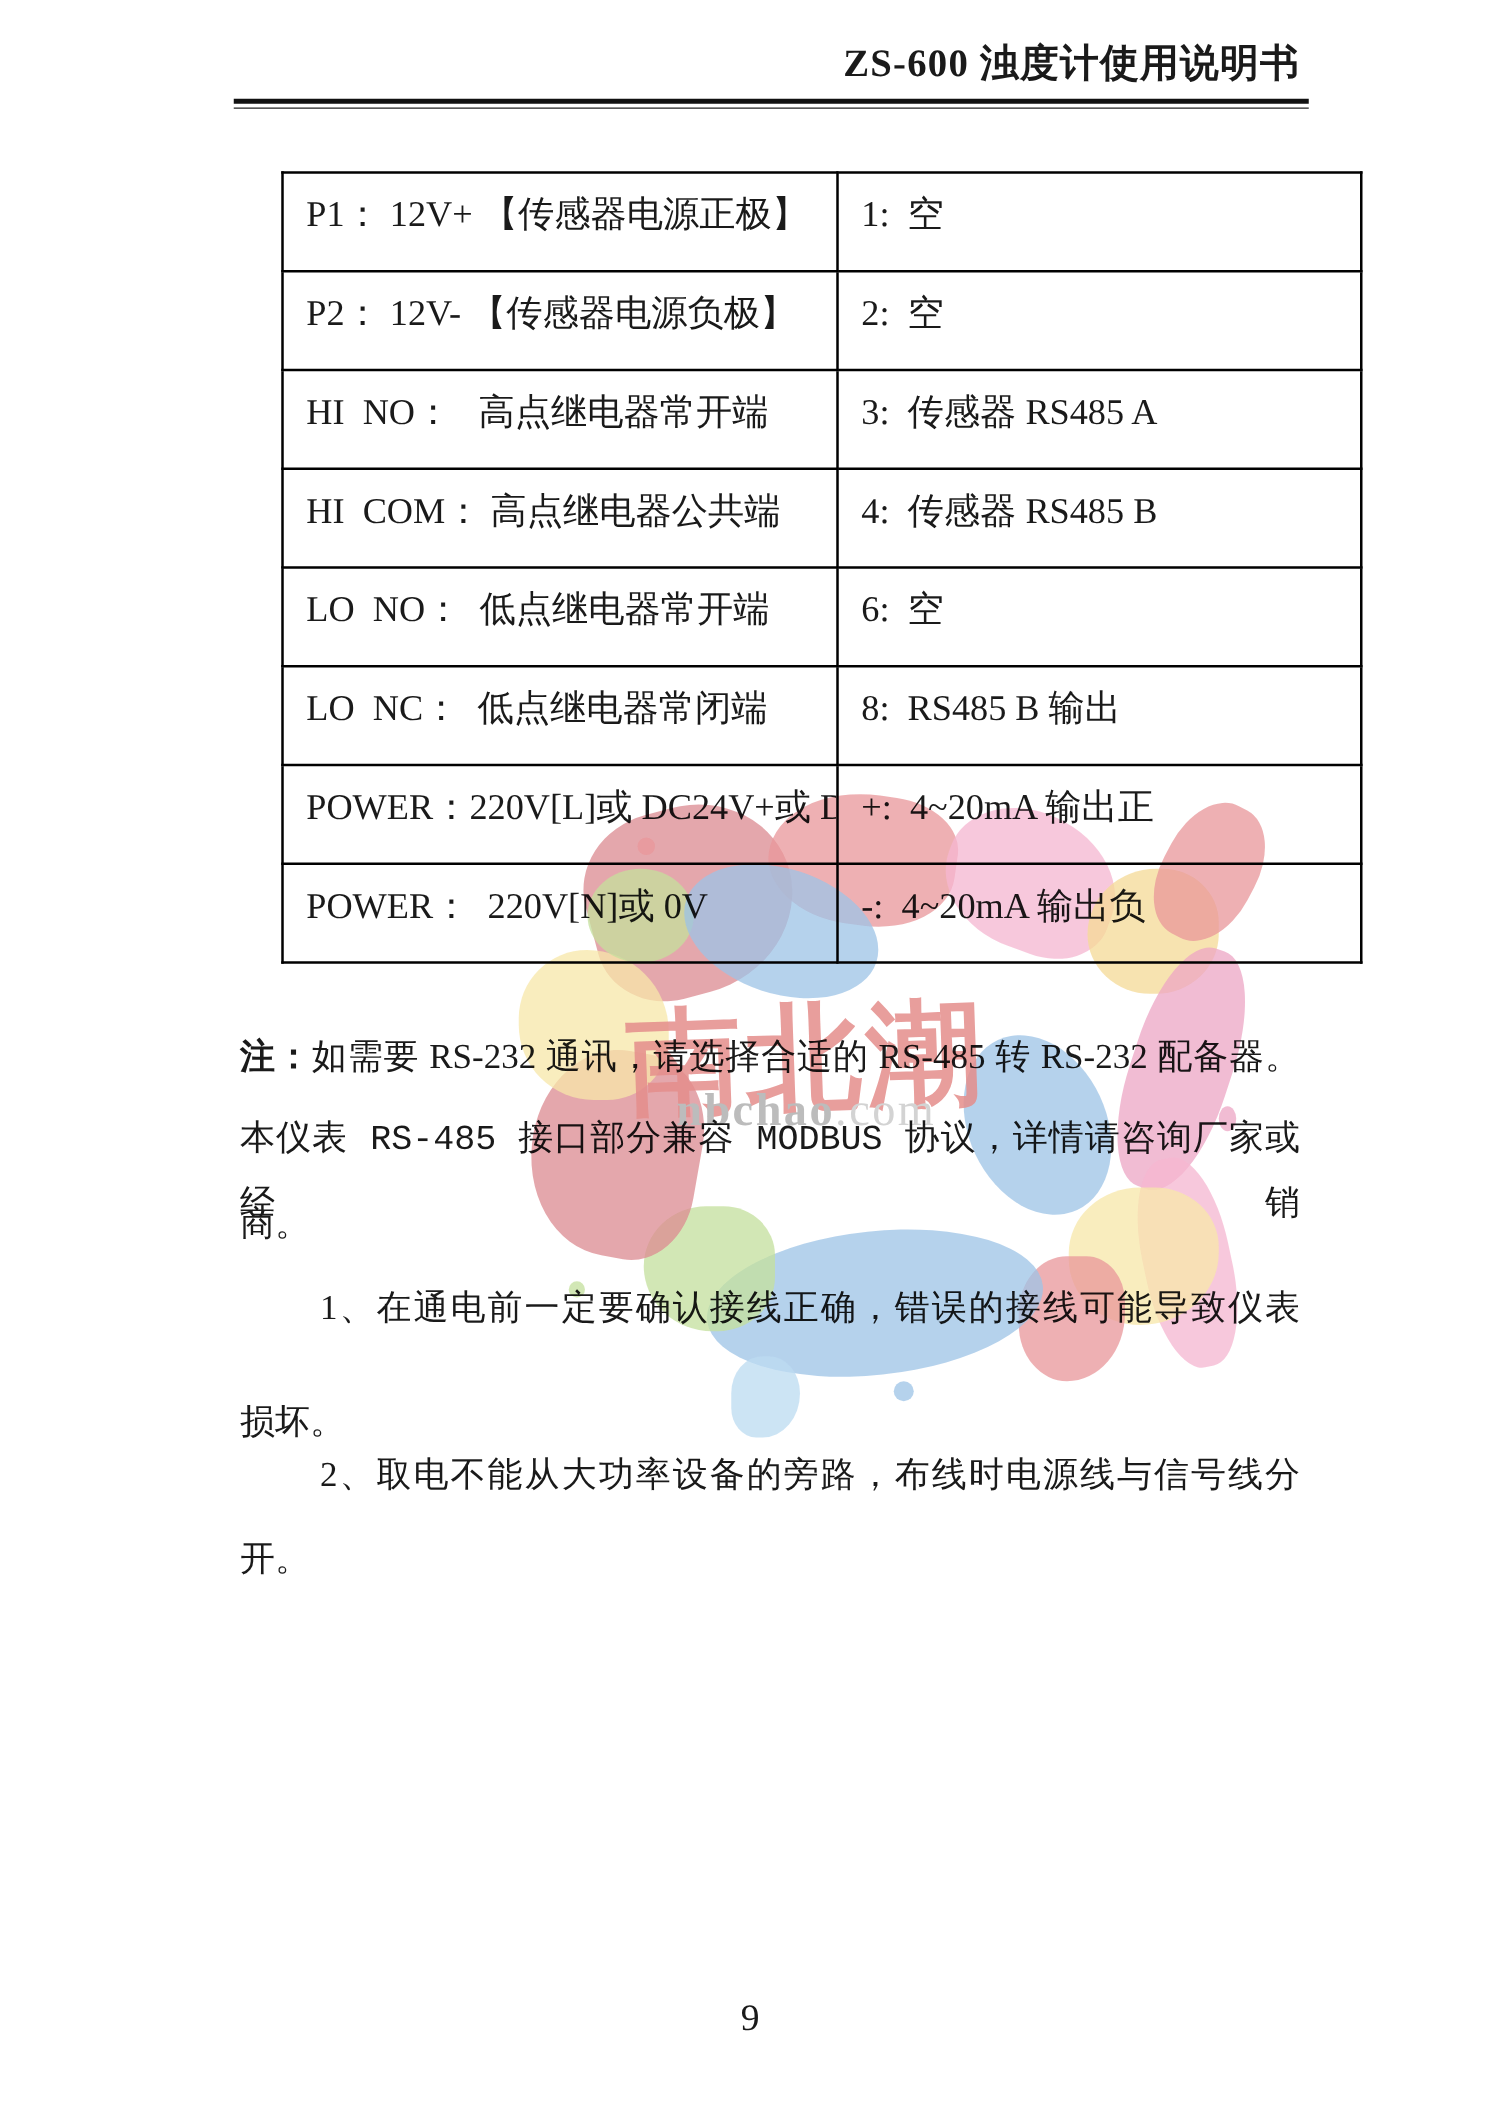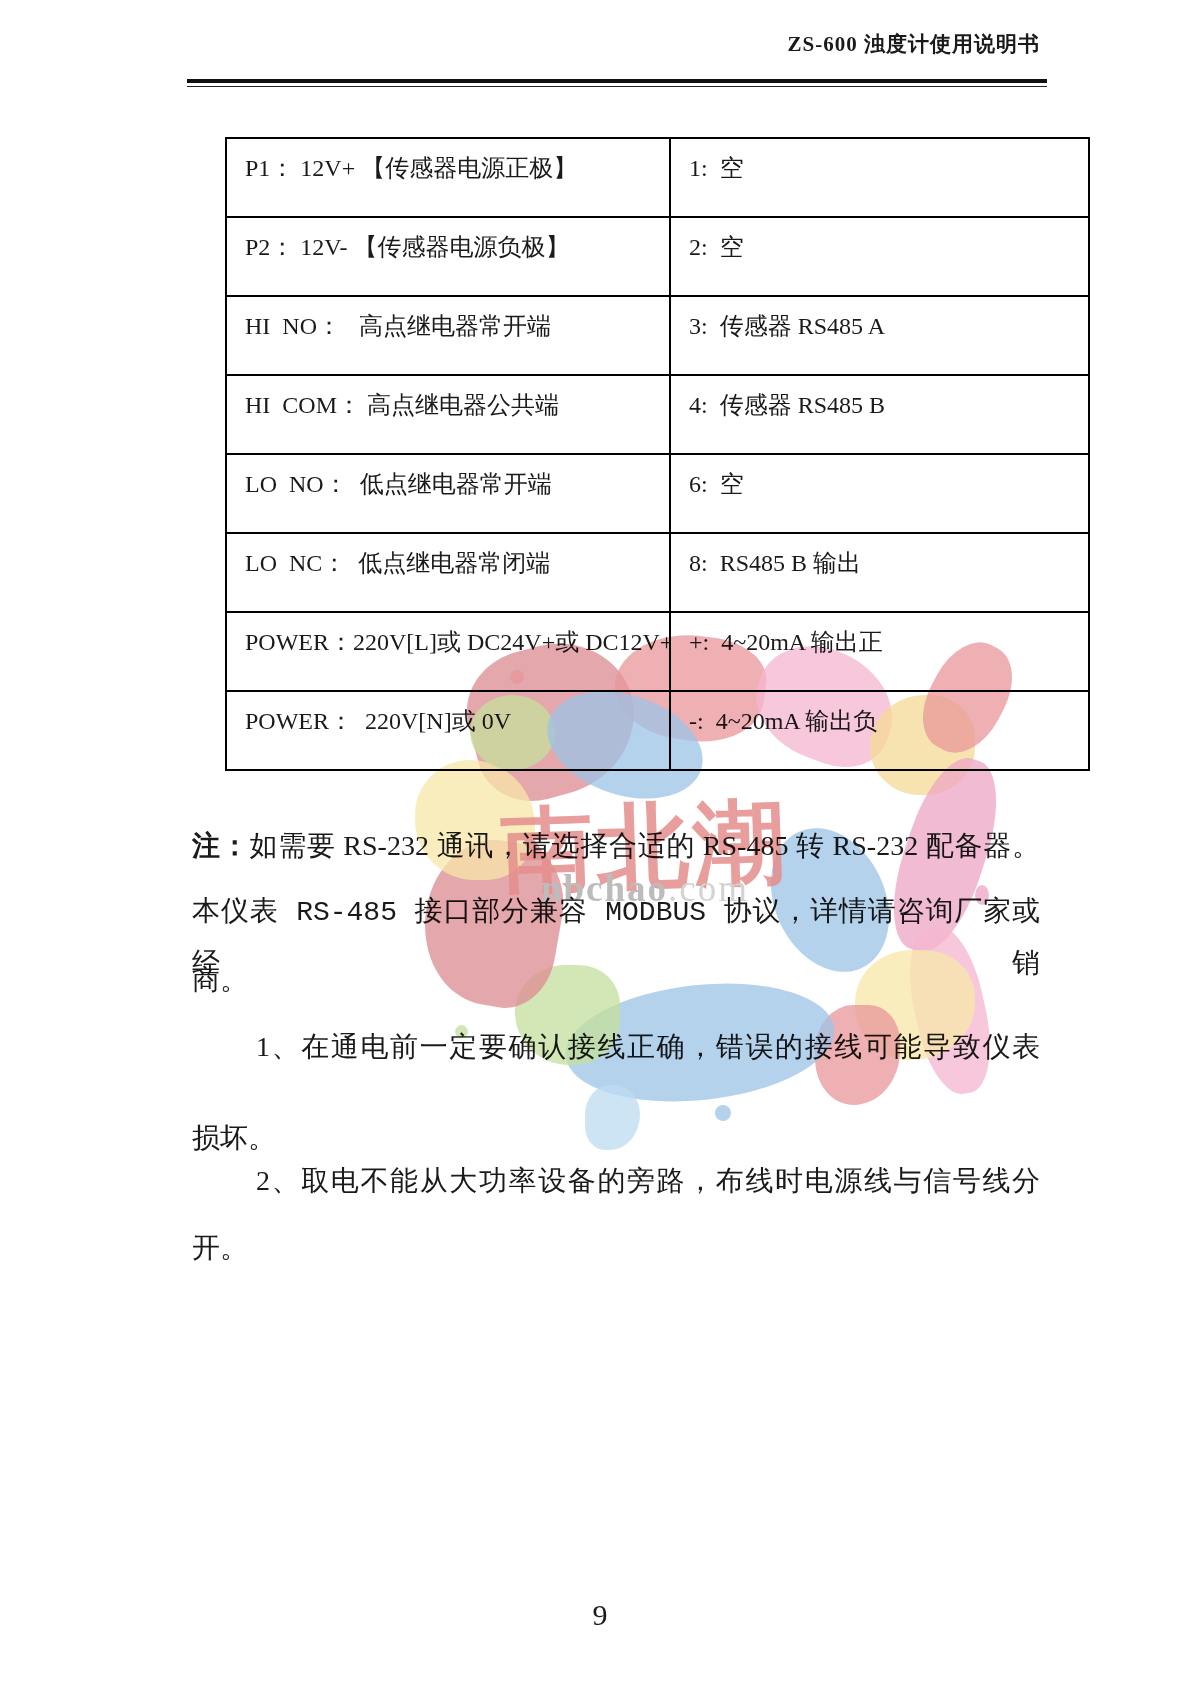--- a/index.html
+++ b/index.html
@@ -5,36 +5,36 @@
   html,body{margin:0;padding:0;}
   body{
     width:1200px;height:1697px;position:relative;background:#ffffff;overflow:hidden;
     font-family:"Liberation Serif","DejaVu Serif",serif;color:#1a1a1a;
   }
   .page{position:absolute;inset:0;}
 
   
   .header-title{
     position:absolute;top:30px;right:160px;
-    font-size:21px;font-weight:bold;letter-spacing:1px;white-space:nowrap;
+    font-size:31px;font-weight:bold;letter-spacing:1px;white-space:nowrap;
   }
   .header-rule{
     position:absolute;top:79px;left:187px;width:860px;height:3px;
     border-top:4px solid #111;border-bottom:1px solid #222;
   }
 
   
   .term-table{
     position:absolute;left:225px;top:137px;width:815px;
     border:2px solid #000;border-collapse:collapse;table-layout:fixed;
   }
   .term-table td{
     border:2px solid #000;
     vertical-align:top;padding:13px 6px 0 18px;
-    height:64px;font-size:24px;white-space:pre;overflow:hidden;
+    height:64px;font-size:29px;white-space:pre;overflow:hidden;
   }
   .term-table td.c-left{width:418px;}
   .term-table td.c-right{width:393px;}
 
   
   .bodyline{
     position:absolute;left:192px;width:848px;font-size:28px;line-height:52px;
     white-space:nowrap;
   }
   .bodyline.fill{white-space:normal;text-align:justify;text-align-last:justify;}

